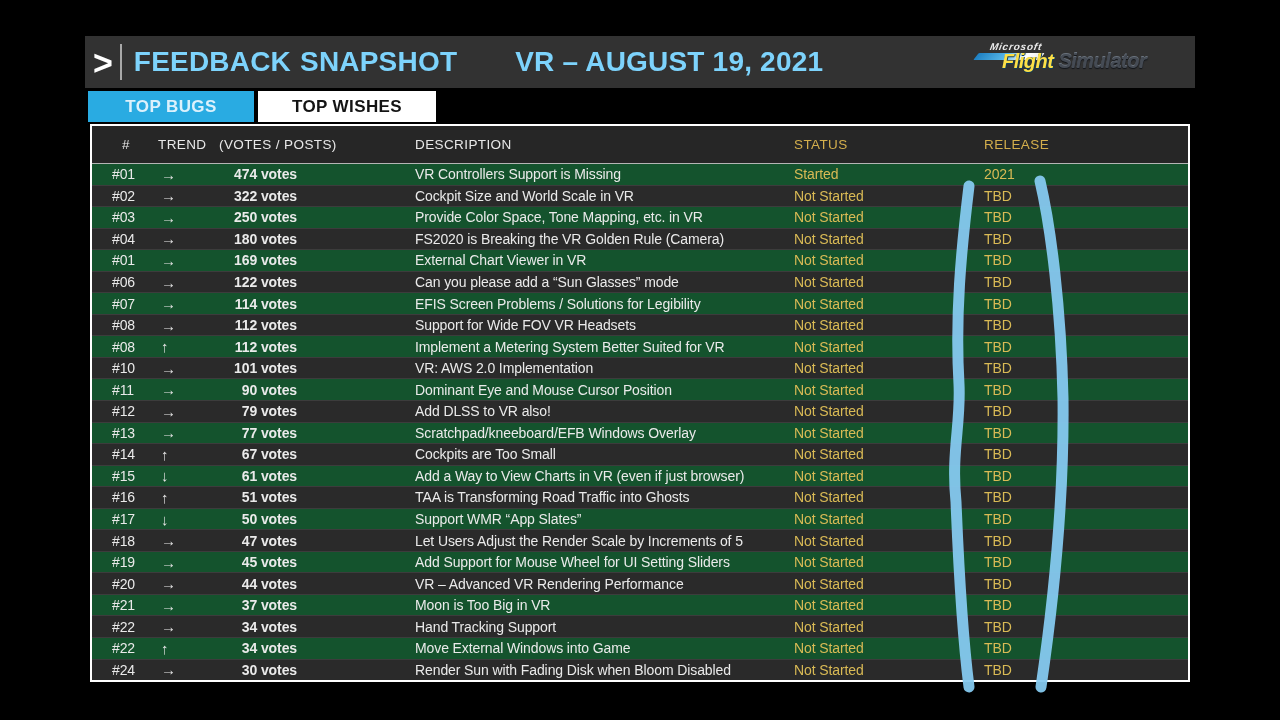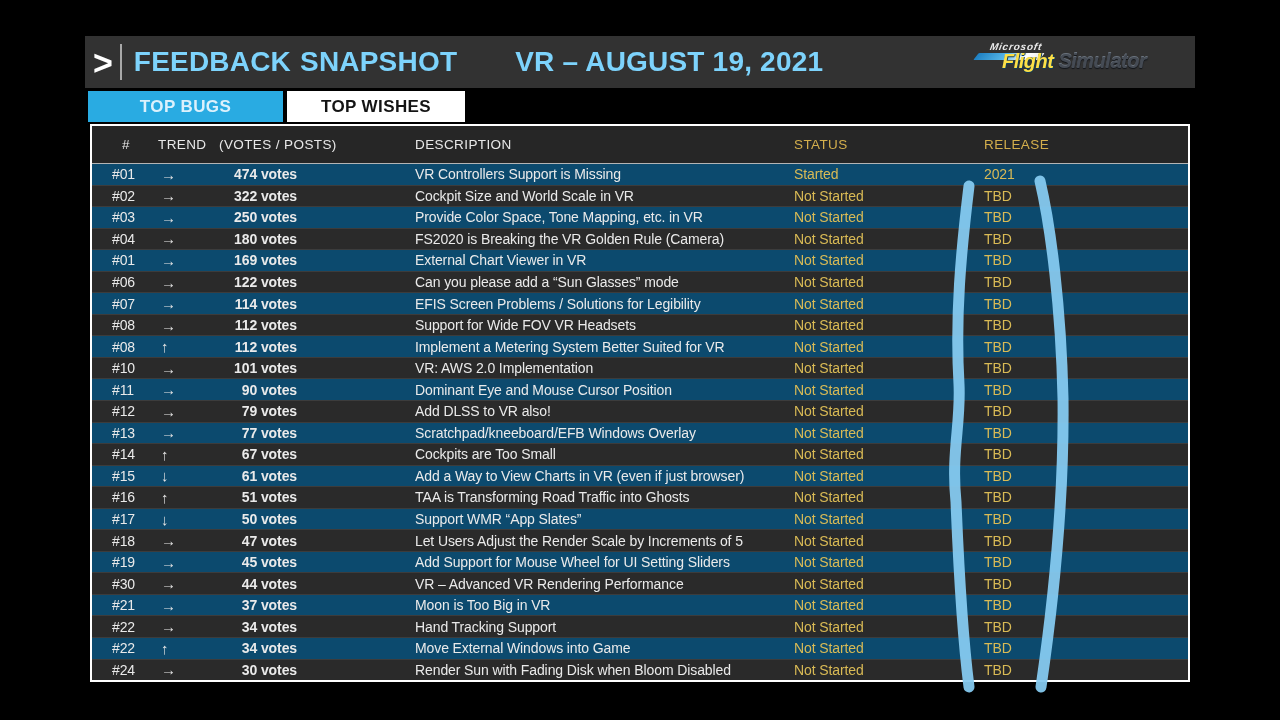--- a/index.html
+++ b/index.html
@@ -26,38 +26,38 @@
   .logo-words{position:absolute;top:10px;left:26px;display:flex;align-items:baseline;white-space:nowrap;}
   .flight{font-size:20px;font-weight:700;color:#fde047;letter-spacing:-.5px;
           text-shadow:0 1px 0 #0d3d5c,1px 0 0 #0d3d5c;}
   .simulator{font-size:20px;font-weight:700;color:#454b54;letter-spacing:-.5px;margin-left:5px;
              text-shadow:0 1px 1px #12151a,0 -1px 0 #6a737e;}
 
   
   .tabs{position:absolute;left:88px;top:91px;display:flex;gap:4px;}
   .tab{height:31px;display:flex;align-items:center;justify-content:center;
        font-size:17px;font-weight:700;letter-spacing:.4px;cursor:pointer;}
-  .tab-bugs{width:195px;background:#29abe2;color:#dcf1fc;}
+  .tab-bugs{width:166px;background:#29abe2;color:#dcf1fc;}
   .tab-wishes{width:178px;background:#ffffff;color:#141414;}
 
   
   .tableframe{position:absolute;left:90px;top:124px;width:1100px;height:558px;box-sizing:border-box;
               border:2px solid #ffffff;background:#262626;display:flex;flex-direction:column;}
   .thead{height:37px;flex:0 0 37px;display:grid;
          grid-template-columns:44px 46px 213px 379px 190px 1fr;
          align-items:center;padding-left:20px;border-bottom:1px solid #b5b5b5;
          color:#e8e8e8;font-size:13.5px;letter-spacing:.4px;}
   .thead .h-rank{padding-left:10px;}
   .thead .h-trend{padding-left:2px;}
   .thead .h-votes{padding-left:17px;}
   .thead .h-status,.thead .h-release{color:#d3ae4c;}
   .tbody{flex:1;display:flex;flex-direction:column;}
   .trow{flex:1;display:grid;grid-template-columns:44px 46px 95px 118px 379px 190px 1fr;
         align-items:center;padding-left:20px;border-top:1px solid #3c3c3c;
-        font-size:14px;color:#eaeaea;background:#0c4a6e;letter-spacing:-.1px;white-space:nowrap;}
+        font-size:14px;color:#eaeaea;background:#14532d;letter-spacing:-.1px;white-space:nowrap;}
   .trow.alt{background:#2a2a2a;}
   .trow:first-child{border-top:none;}
   .c-trend{padding-left:5px;font-size:15px;color:#e2e2e2;}
   .c-votes{text-align:right;font-weight:700;}
   .c-status,.c-release{color:#d9ba55;}
 
   
   .marker{position:absolute;left:0;top:0;pointer-events:none;}
 </style>
 </head>
@@ -263,21 +263,21 @@
         <div class="trow">
           <span class="c-rank">#19</span>
           <span class="c-trend">→</span>
           <span class="c-votes">45 votes</span>
           <span class="c-spacer"></span>
           <span class="c-desc">Add Support for Mouse Wheel for UI Setting Sliders</span>
           <span class="c-status">Not Started</span>
           <span class="c-release">TBD</span>
         </div>
         <div class="trow alt">
-          <span class="c-rank">#30</span>
+          <span class="c-rank">#20</span>
           <span class="c-trend">→</span>
           <span class="c-votes">44 votes</span>
           <span class="c-spacer"></span>
           <span class="c-desc">VR – Advanced VR Rendering Performance</span>
           <span class="c-status">Not Started</span>
           <span class="c-release">TBD</span>
         </div>
         <div class="trow">
           <span class="c-rank">#21</span>
           <span class="c-trend">→</span>

